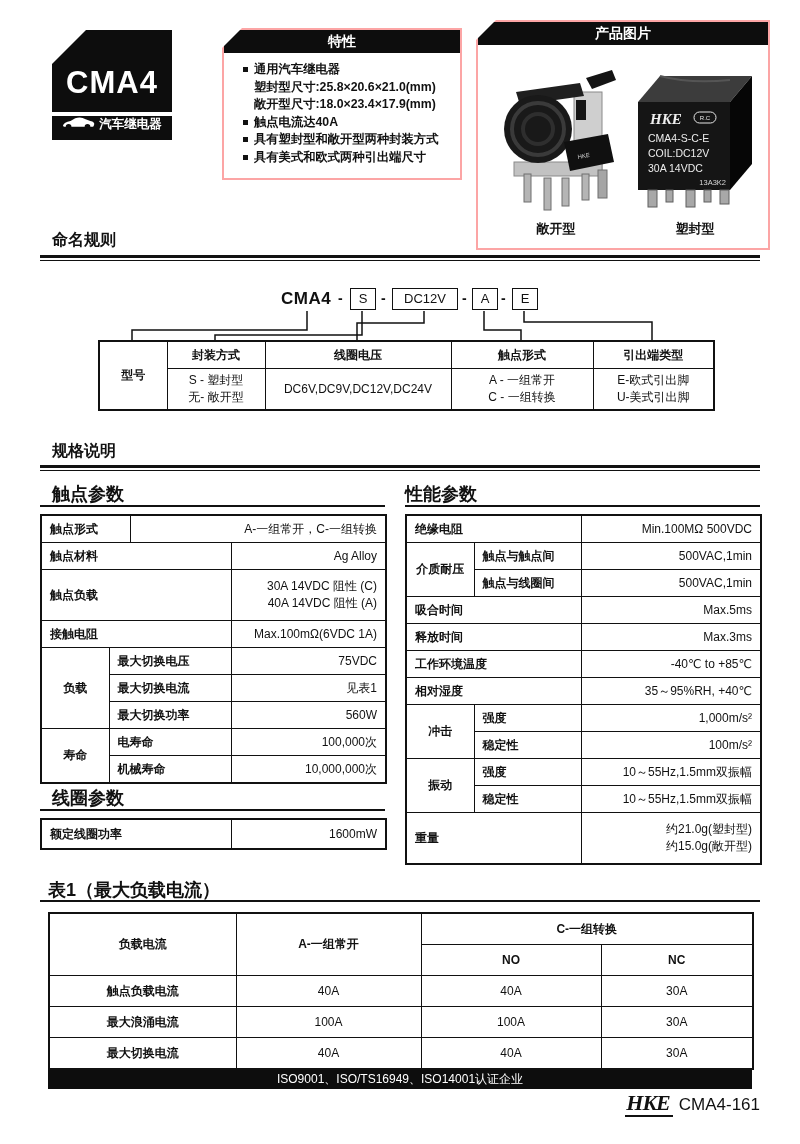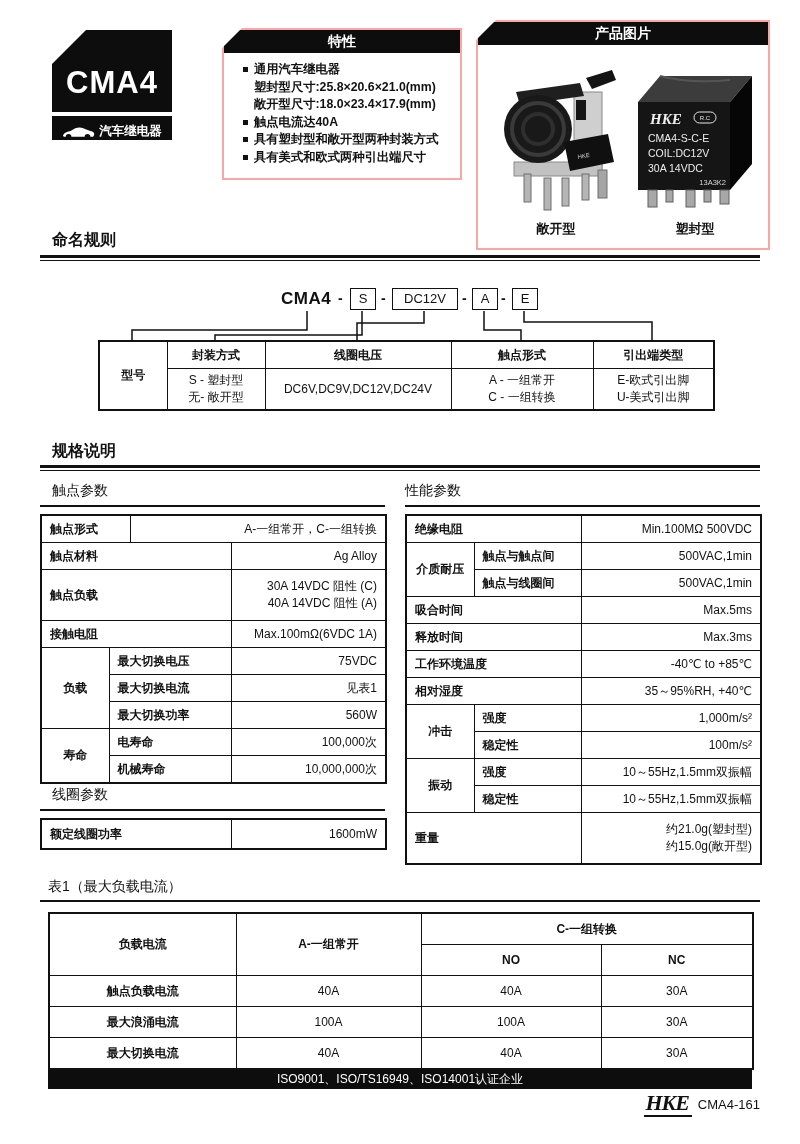--- a/index.html
+++ b/index.html
@@ -11,42 +11,42 @@
   .abs{position:absolute;}
   
   .logo-box{
     left:52px;top:30px;width:120px;height:82px;background:#0d0d0d;
     clip-path:polygon(34px 0,100% 0,100% 100%,0 100%,0 34px);
     display:flex;align-items:flex-end;justify-content:center;
   }
   .logo-box .model{color:#fff;font-size:31px;font-weight:bold;letter-spacing:1px;line-height:1;margin-bottom:14px;}
   .car-bar{
     left:52px;top:116px;width:120px;height:24px;background:#0d0d0d;
-    display:flex;align-items:flex-end;justify-content:center;gap:3px;
+    display:flex;align-items:flex-start;justify-content:center;gap:3px;
   }
   .car-bar span{color:#fff;font-size:12.5px;font-weight:bold;}
   
   .cut-box{
     background:#fff;border:2px solid #fca5a5;
     clip-path:polygon(20px 0,100% 0,100% 100%,0 100%,0 20px);
   }
   .cut-header{
     background:#0d0d0d;color:#fff;height:23px;line-height:23px;
     text-align:center;font-weight:bold;font-size:14px;
   }
   .features-box{left:222px;top:28px;width:236px;height:148px;}
   .features-body{padding:8px 8px 0 19px;}
   .feat{display:flex;font-size:12.3px;font-weight:bold;line-height:17.5px;white-space:nowrap;}
   .feat .sq{width:5px;height:5px;background:#111;margin:6px 6px 0 0;flex:0 0 auto;}
   .feat.indent{padding-left:11px;}
   .product-box{left:476px;top:20px;width:290px;height:226px;}
   .img-label{position:absolute;font-size:13px;font-weight:bold;text-align:center;}
   
   .sec-h1{position:absolute;font-size:16px;font-weight:bold;}
-  .sec-h2{position:absolute;font-size:14px;font-weight:normal;}
+  .sec-h2{position:absolute;font-size:18px;font-weight:bold;}
   .rule-double{position:absolute;height:2px;border-top:3px solid #111;border-bottom:1px solid #111;}
   .rule-thick{position:absolute;border-top:2px solid #111;height:0;}
   
   table.t{position:absolute;border-collapse:collapse;table-layout:fixed;border:2.5px solid #111;}
   table.t td{border:1.5px solid #111;font-size:12px;color:#111;padding:0 8px;vertical-align:middle;}
   td.lbl{font-weight:bold;text-align:left;}
   td.grp{font-weight:bold;text-align:center;padding:0 2px;}
   td.val{text-align:right;}
   td.ctr{text-align:center;padding:0 2px;}
   td.hed{text-align:center;font-weight:bold;padding:0 2px;}
@@ -67,21 +67,21 @@
   
   .iso-bar{
     left:48px;top:1070px;width:704px;height:19px;background:#0d0d0d;color:#fff;
     font-size:12px;line-height:19px;text-align:center;
   }
   .footer-brand{left:560px;top:1092px;width:200px;display:flex;align-items:center;justify-content:flex-end;gap:6px;}
   .hke-logo{
     font-family:"Liberation Serif","DejaVu Serif",serif;font-style:italic;font-weight:bold;
     font-size:22px;letter-spacing:-1px;border-bottom:2.5px solid #111;padding:0 3px 1px 1px;line-height:1;
   }
-  .page-code{font-size:13px;}
+  .page-code{font-size:17px;}
 </style>
 </head>
 <body>
 
 <div class="page">
 
   <div class="abs logo-box">
     <span class="model">CMA4</span>
   </div>
   <div class="abs car-bar">

